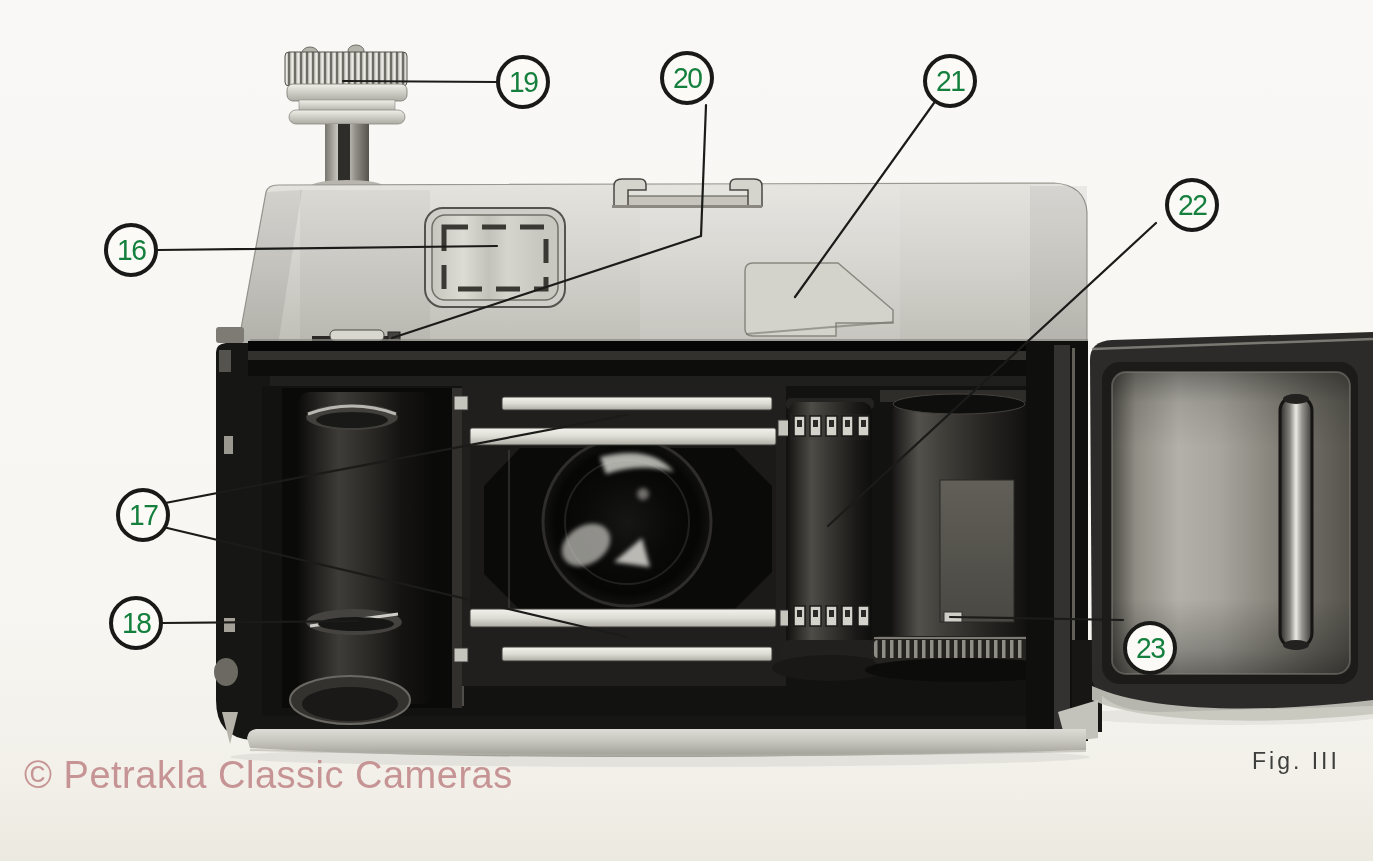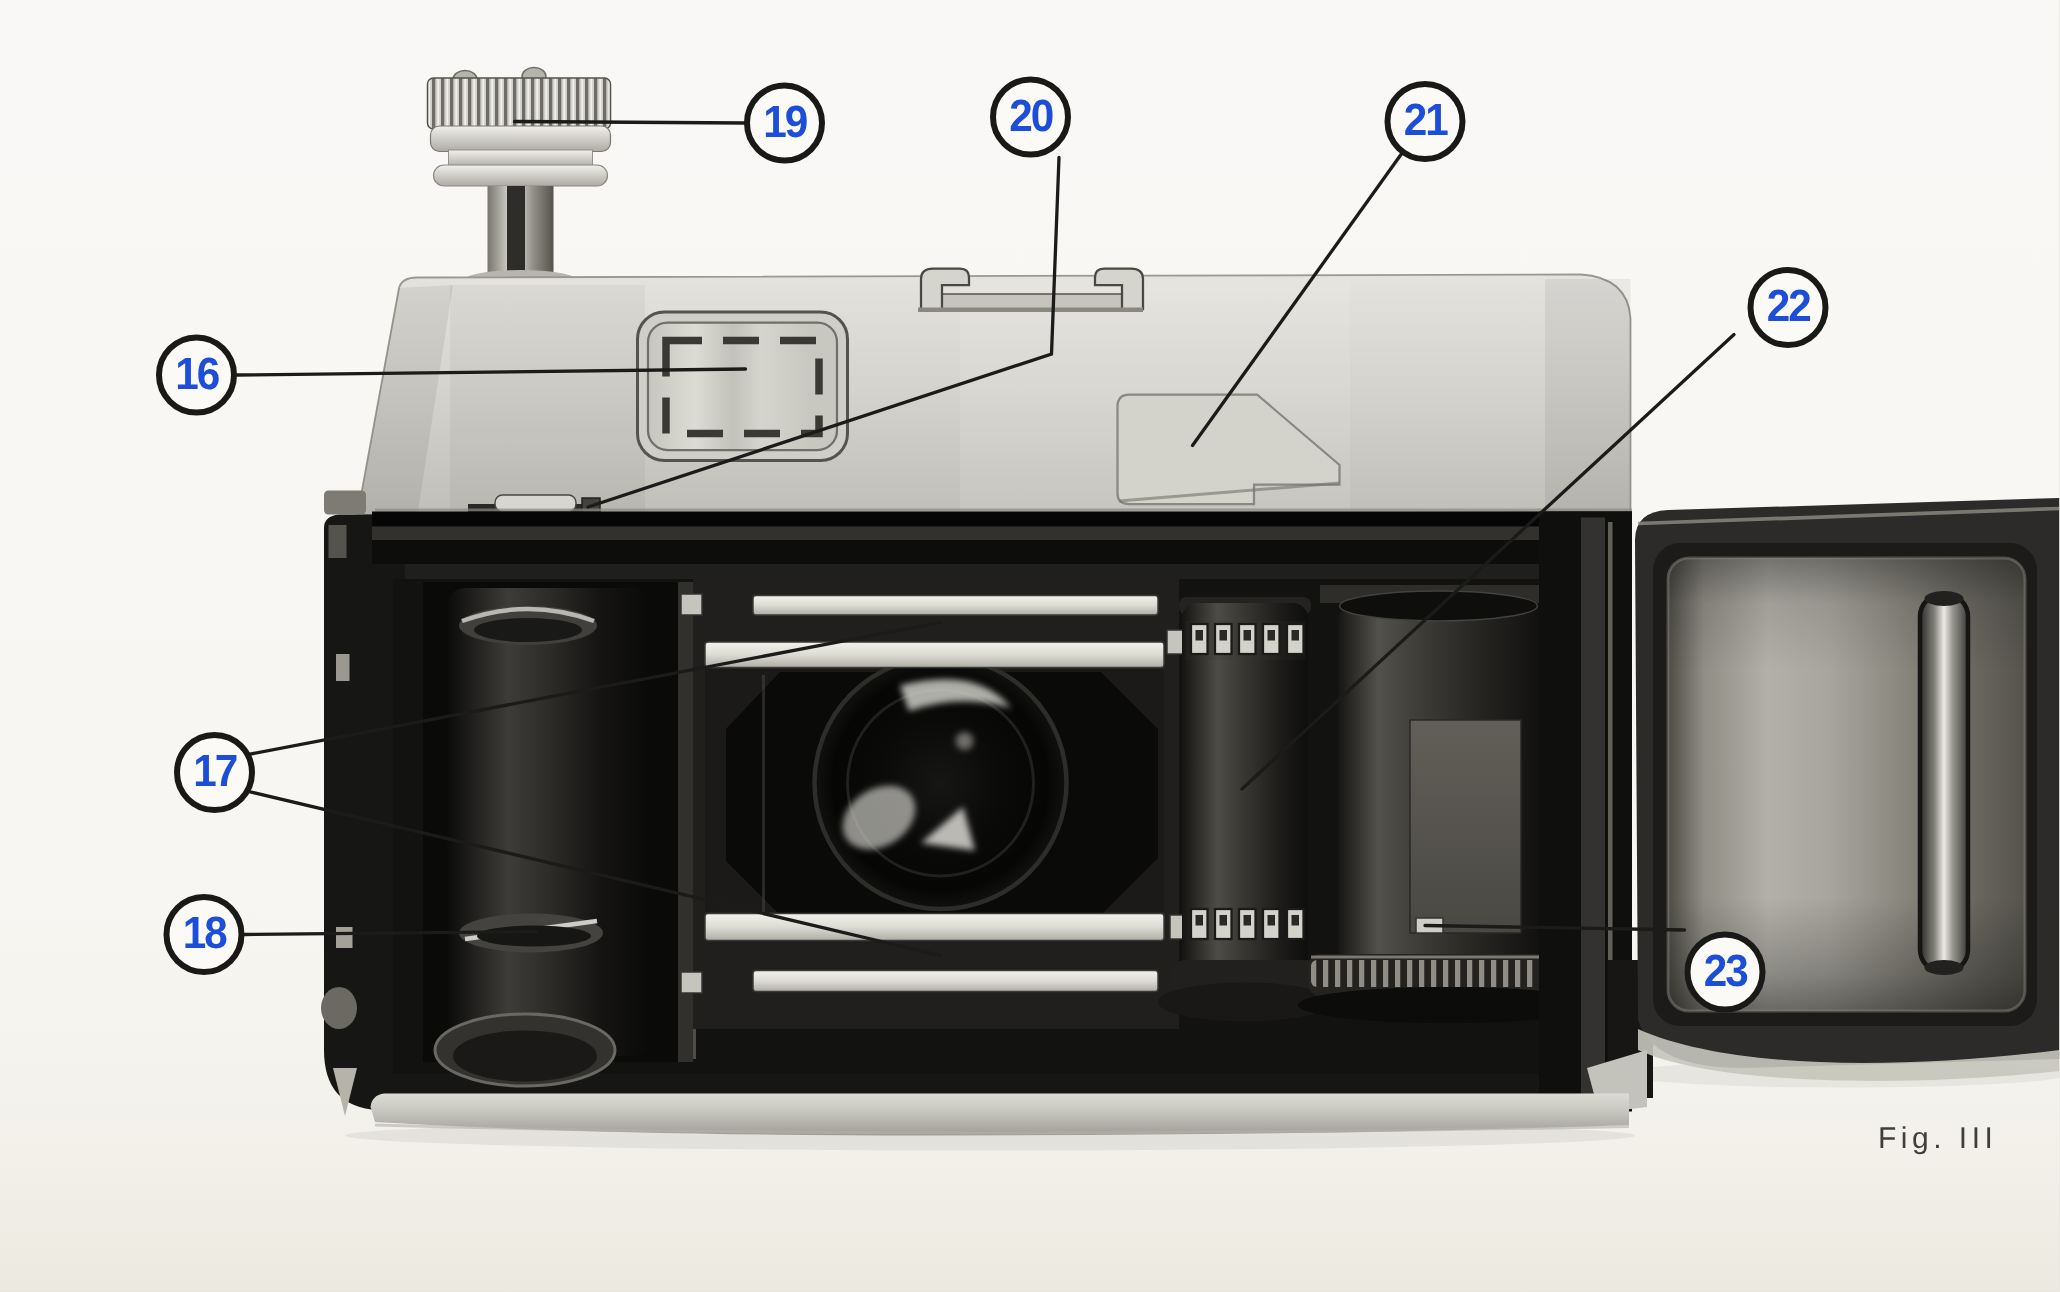--- a/index.html
+++ b/index.html
@@ -6,29 +6,29 @@
   .stage{
     position:relative;width:1373px;height:861px;overflow:hidden;
     background:linear-gradient(180deg,#f9f8f6 0%,#f7f6f2 70%,#f2f0e9 90%,#eceadершь 100%);
     background:linear-gradient(180deg,#f9f8f6 0%,#f7f6f2 70%,#f2f0e9 90%,#ece9e0 100%);
     font-family:"Liberation Sans",sans-serif;
   }
   svg.scene{position:absolute;left:0;top:0;z-index:1;}
   .callout{
     position:absolute;width:46px;height:46px;border:4px solid #191917;border-radius:50%;
     background:#fbfaf7;display:flex;align-items:center;justify-content:center;
-    font-weight:bold;font-size:30px;color:#1d4ed8;z-index:3;box-sizing:content-box;
+    font-weight:normal;font-size:30px;color:#15803d;z-index:3;box-sizing:content-box;
   }
   .callout span{transform:scaleX(.94);letter-spacing:-1.5px;}
   .watermark{
     position:absolute;left:24px;top:754px;font-size:38px;font-weight:400;
     color:#c69494;letter-spacing:.5px;z-index:4;white-space:nowrap;
   }
   .caption{
-    position:absolute;left:1252px;top:748px;font-size:20px;color:#3e3e3c;
+    position:absolute;left:1252px;top:748px;font-size:23px;color:#3e3e3c;
     letter-spacing:3px;z-index:4;white-space:nowrap;
   }
 </style>
 </head>
 <body>
 
 <div class="stage">
 
   <svg class="scene" width="1373" height="861" viewBox="0 0 1373 861">
     <defs>
@@ -348,15 +348,16 @@
   <div class="callout" style="left:923px;top:54px">
       <span>21</span>
     </div>
   <div class="callout" style="left:1165px;top:178px">
       <span>22</span>
     </div>
   <div class="callout" style="left:1123px;top:621px">
       <span>23</span>
     </div>
 
+  <div class="watermark">© Petrakla Classic Cameras</div>
   <div class="caption">Fig. III</div>
 
 </div>
 
 </body></html>

